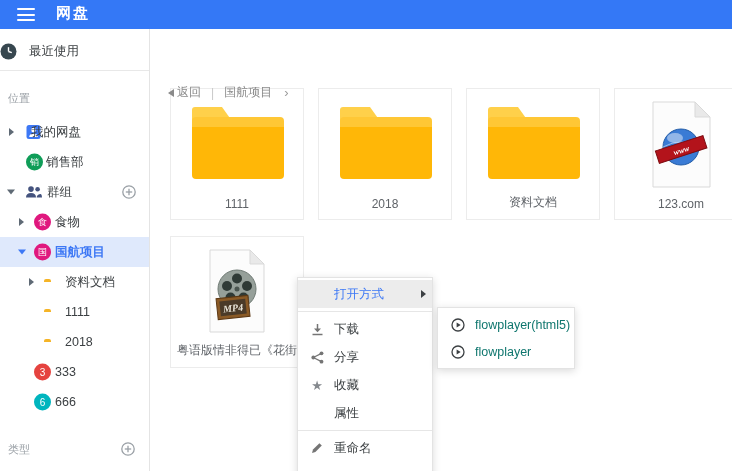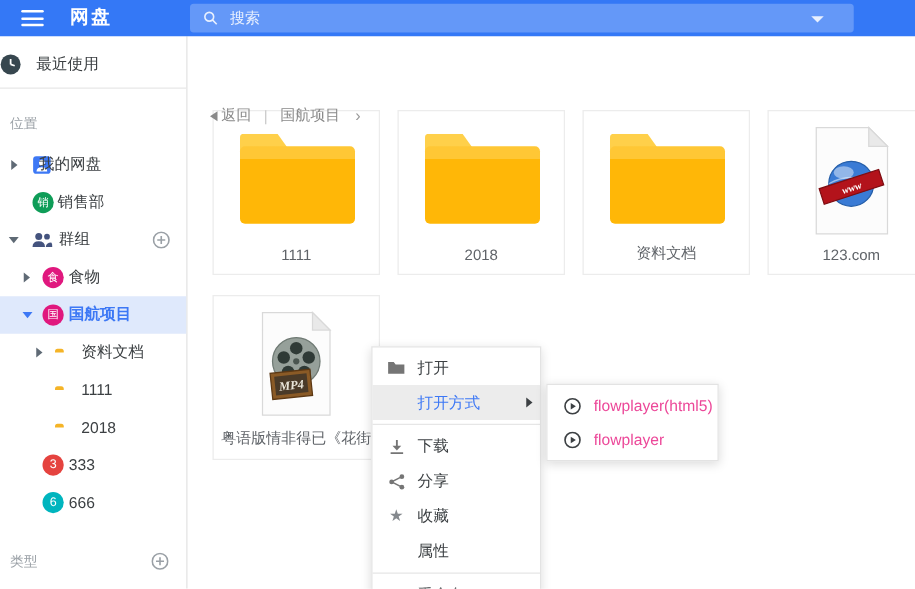--- a/index.html
+++ b/index.html
@@ -56,41 +56,33 @@
 
   
   .ctx { position:absolute; left:297px; top:277px; width:136px; background:#fff; border:1px solid #E3E3E3; box-shadow:0 2px 8px rgba(0,0,0,0.15); padding:2px 0 40px 0; z-index:20; }
   .ctx-item { height:28px; display:flex; align-items:center; padding-left:11px; padding-right:6px; font-size:12.5px; color:#3C4043; cursor:pointer; }
   .ctx-item .ic { width:16px; margin-right:9px; display:flex; justify-content:center; align-items:center; color:#757575; font-size:13px; }
   .ctx-item.hov { background:#ECECEC; color:#3D78F5; }
   .ctx-caret { margin-left:auto; width:0; height:0; border-left:5px solid #3C4043; border-top:4px solid transparent; border-bottom:4px solid transparent; }
   .ctx-divider { border-top:1px solid #E6E6E6; margin:3px 0; }
 
   .sub { position:absolute; left:437px; top:307px; width:138px; background:#fff; border:1px solid #E3E3E3; box-shadow:0 2px 8px rgba(0,0,0,0.15); padding:3px 0; z-index:21; }
-  .sub-item { height:27px; display:flex; align-items:center; padding-left:13px; font-size:12.5px; color:#ec4899; cursor:pointer; }
+  .sub-item { height:27px; display:flex; align-items:center; padding-left:13px; font-size:12.5px; color:#0f766e; cursor:pointer; }
   .sub-item svg { margin-right:10px; }
 </style>
 </head>
 <body>
 
 <div class="header">
   <div class="hamburger">
       <i></i>
       <i></i>
       <i></i>
     </div>
   <div class="app-title">网盘</div>
-  <div class="search-box">
-    <svg width="13" height="13" viewBox="0 0 24 24">
-        <circle cx="10" cy="10" r="6.5" fill="none" stroke="rgba(255,255,255,0.85)" stroke-width="2.4"></circle>
-        <line x1="15" y1="15" x2="21" y2="21" stroke="rgba(255,255,255,0.85)" stroke-width="2.4"></line>
-      </svg>
-    <span class="search-ph">搜索</span>
-    <span class="search-caret"></span>
-  </div>
 </div>
 
 <div class="sidebar">
   <div class="recent-row">
     <svg width="17" height="17" viewBox="0 0 17 17">
         <circle cx="8.5" cy="8.5" r="8" fill="#37474F"></circle>
         <line x1="8.5" y1="8.5" x2="8.5" y2="4.2" stroke="#fff" stroke-width="1.4"></line>
         <line x1="8.5" y1="8.5" x2="11.8" y2="9.6" stroke="#fff" stroke-width="1.4"></line>
       </svg>
     <span class="lbl">最近使用</span>
@@ -252,28 +244,20 @@
     <g transform="rotate(-6 28 60)">
       <rect x="12" y="50" width="32" height="21" fill="#8A5A26" stroke="#5C3814"></rect>
       <rect x="15" y="53" width="26" height="15" fill="#4A3A28"></rect>
       <text x="28" y="64.5" text-anchor="middle" font-size="10" font-style="italic" font-weight="bold" fill="#E8E4D8" font-family="Liberation Serif, serif">MP4</text>
     </g>
   </svg>
   <div class="label">粤语版情非得已《花街的...</div>
 </div>
 
 <div class="ctx">
-  <div class="ctx-item">
-    <span class="ic">
-        <svg width="14" height="12" viewBox="0 0 14 12">
-          <path d="M0.5 1.5 h4.5 l1.5 2 h7 v7.5 h-13 z" fill="#757575"></path>
-        </svg>
-      </span>
-    <span>打开</span>
-  </div>
   <div class="ctx-item hov">
     <span class="ic"></span>
     <span>打开方式</span>
     <span class="ctx-caret"></span>
   </div>
   <div class="ctx-divider"></div>
   <div class="ctx-item">
     <span class="ic">
         <svg width="13" height="13" viewBox="0 0 13 13">
           <line x1="6.5" y1="1" x2="6.5" y2="7.5" stroke="#757575" stroke-width="1.5"></line>

